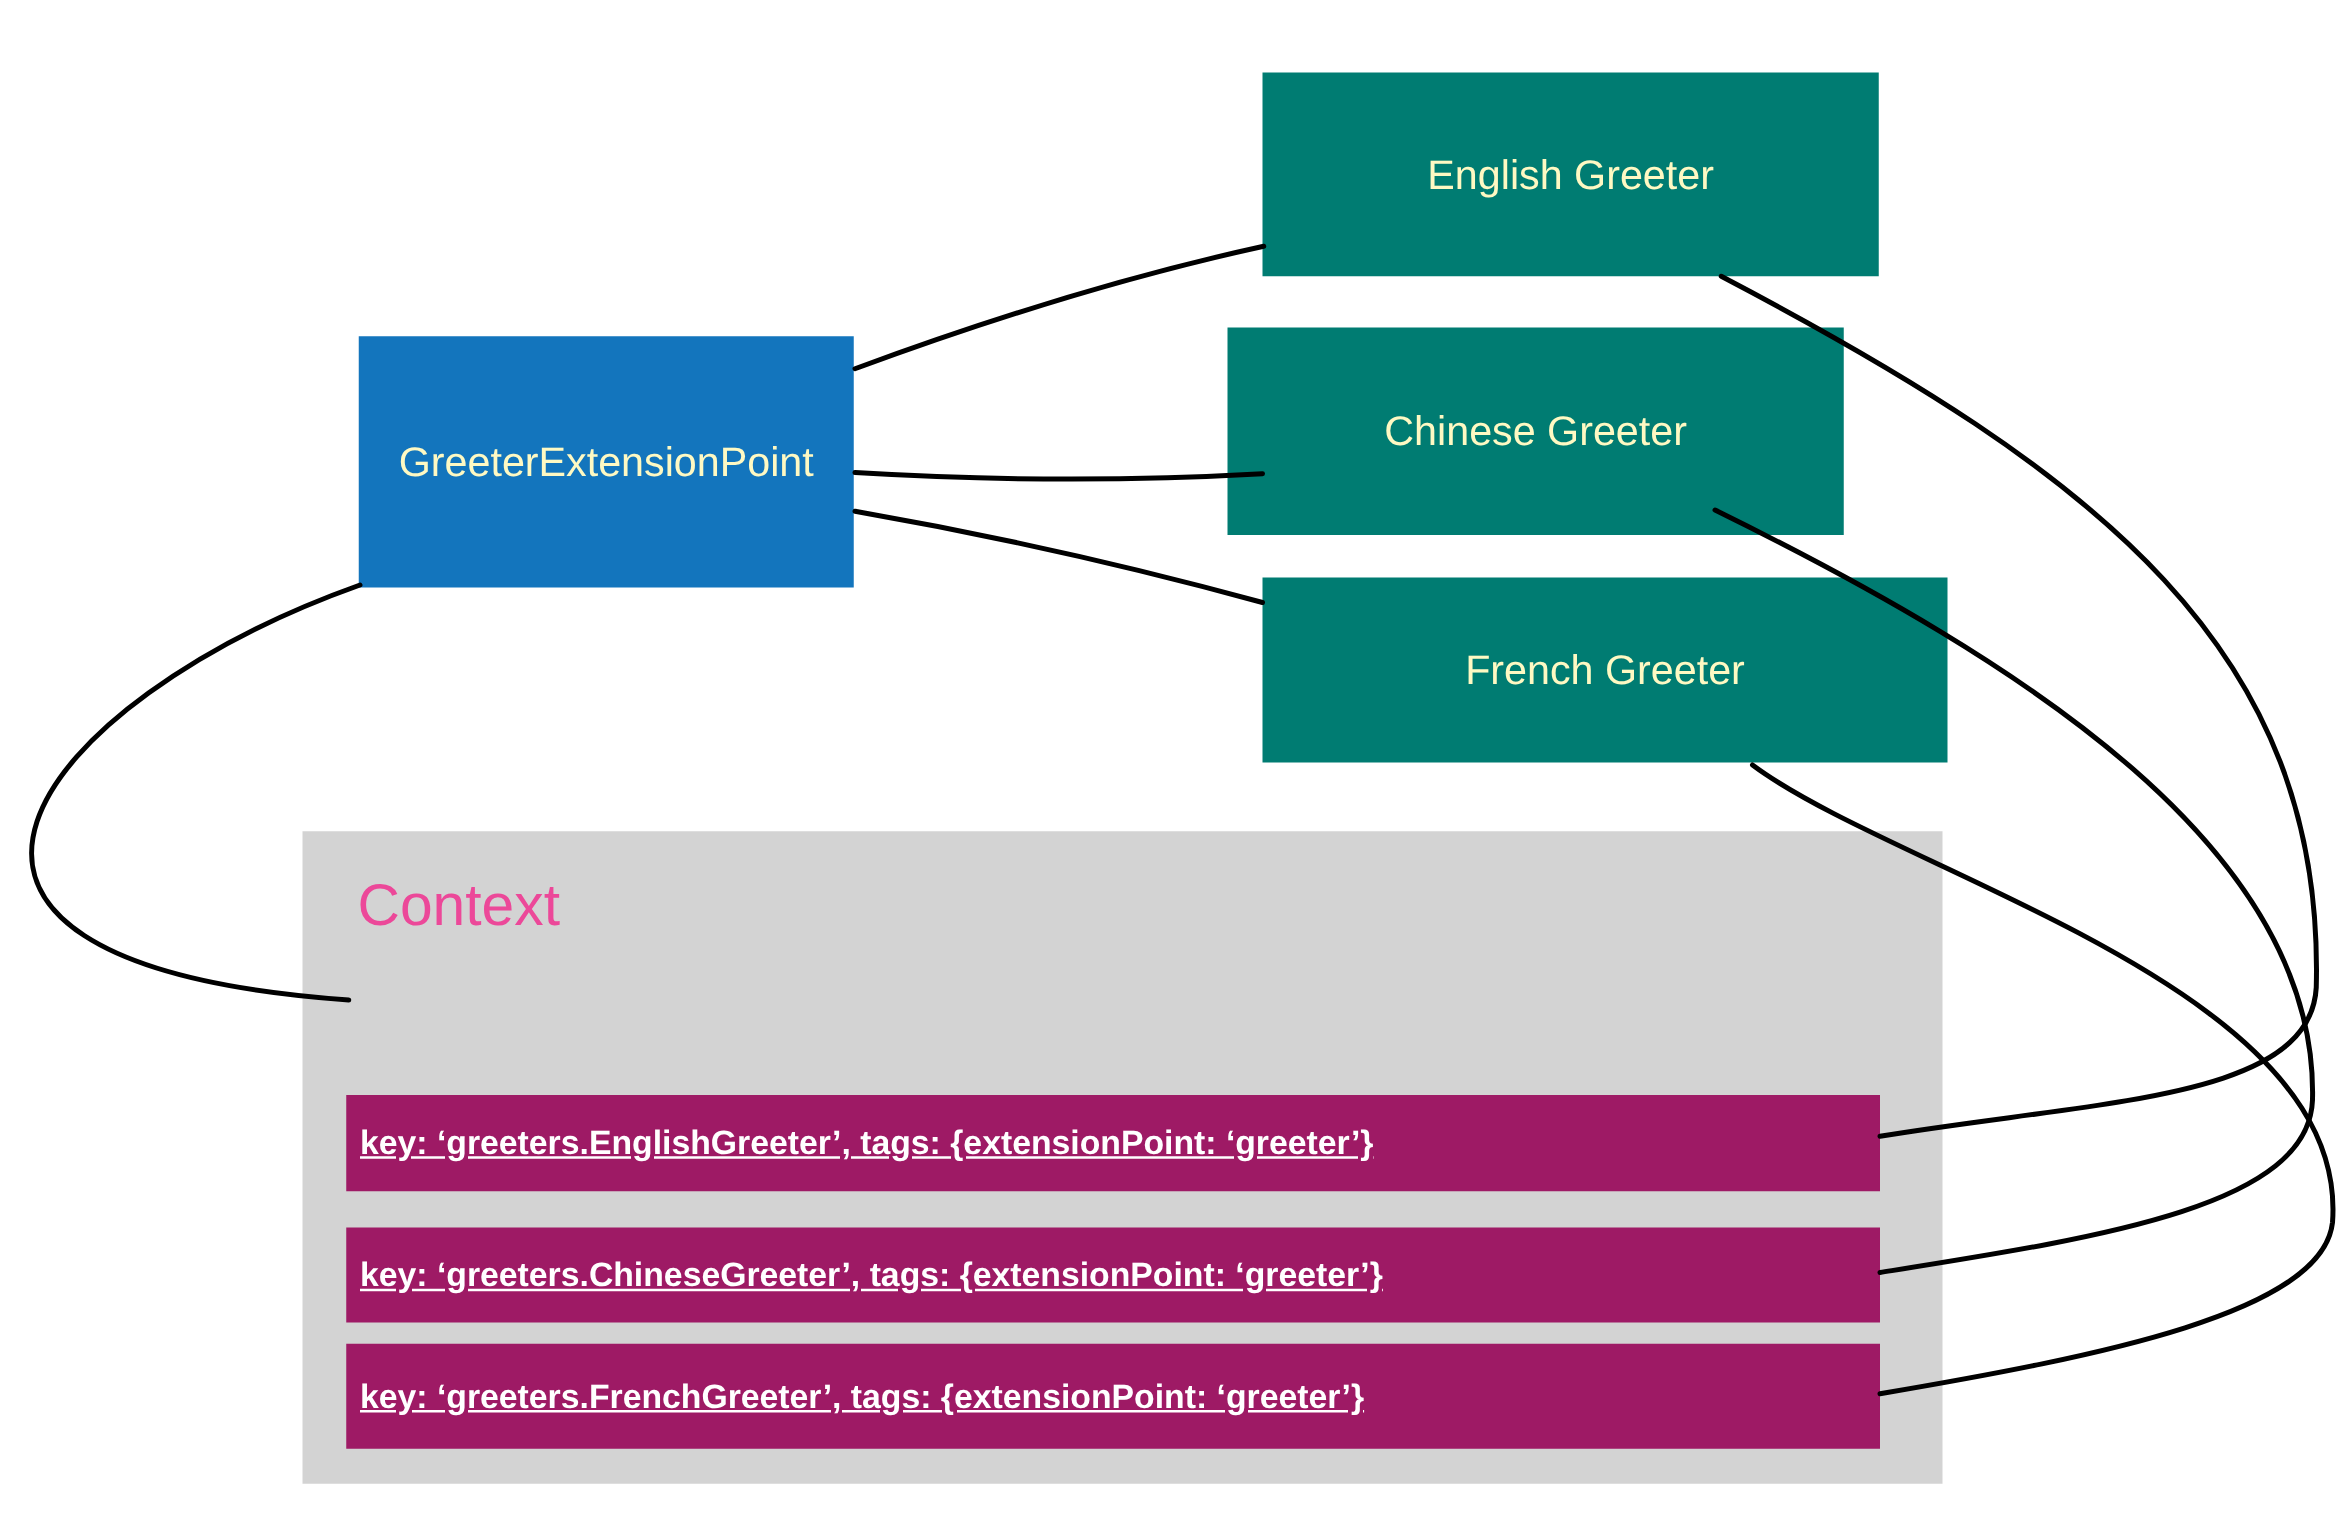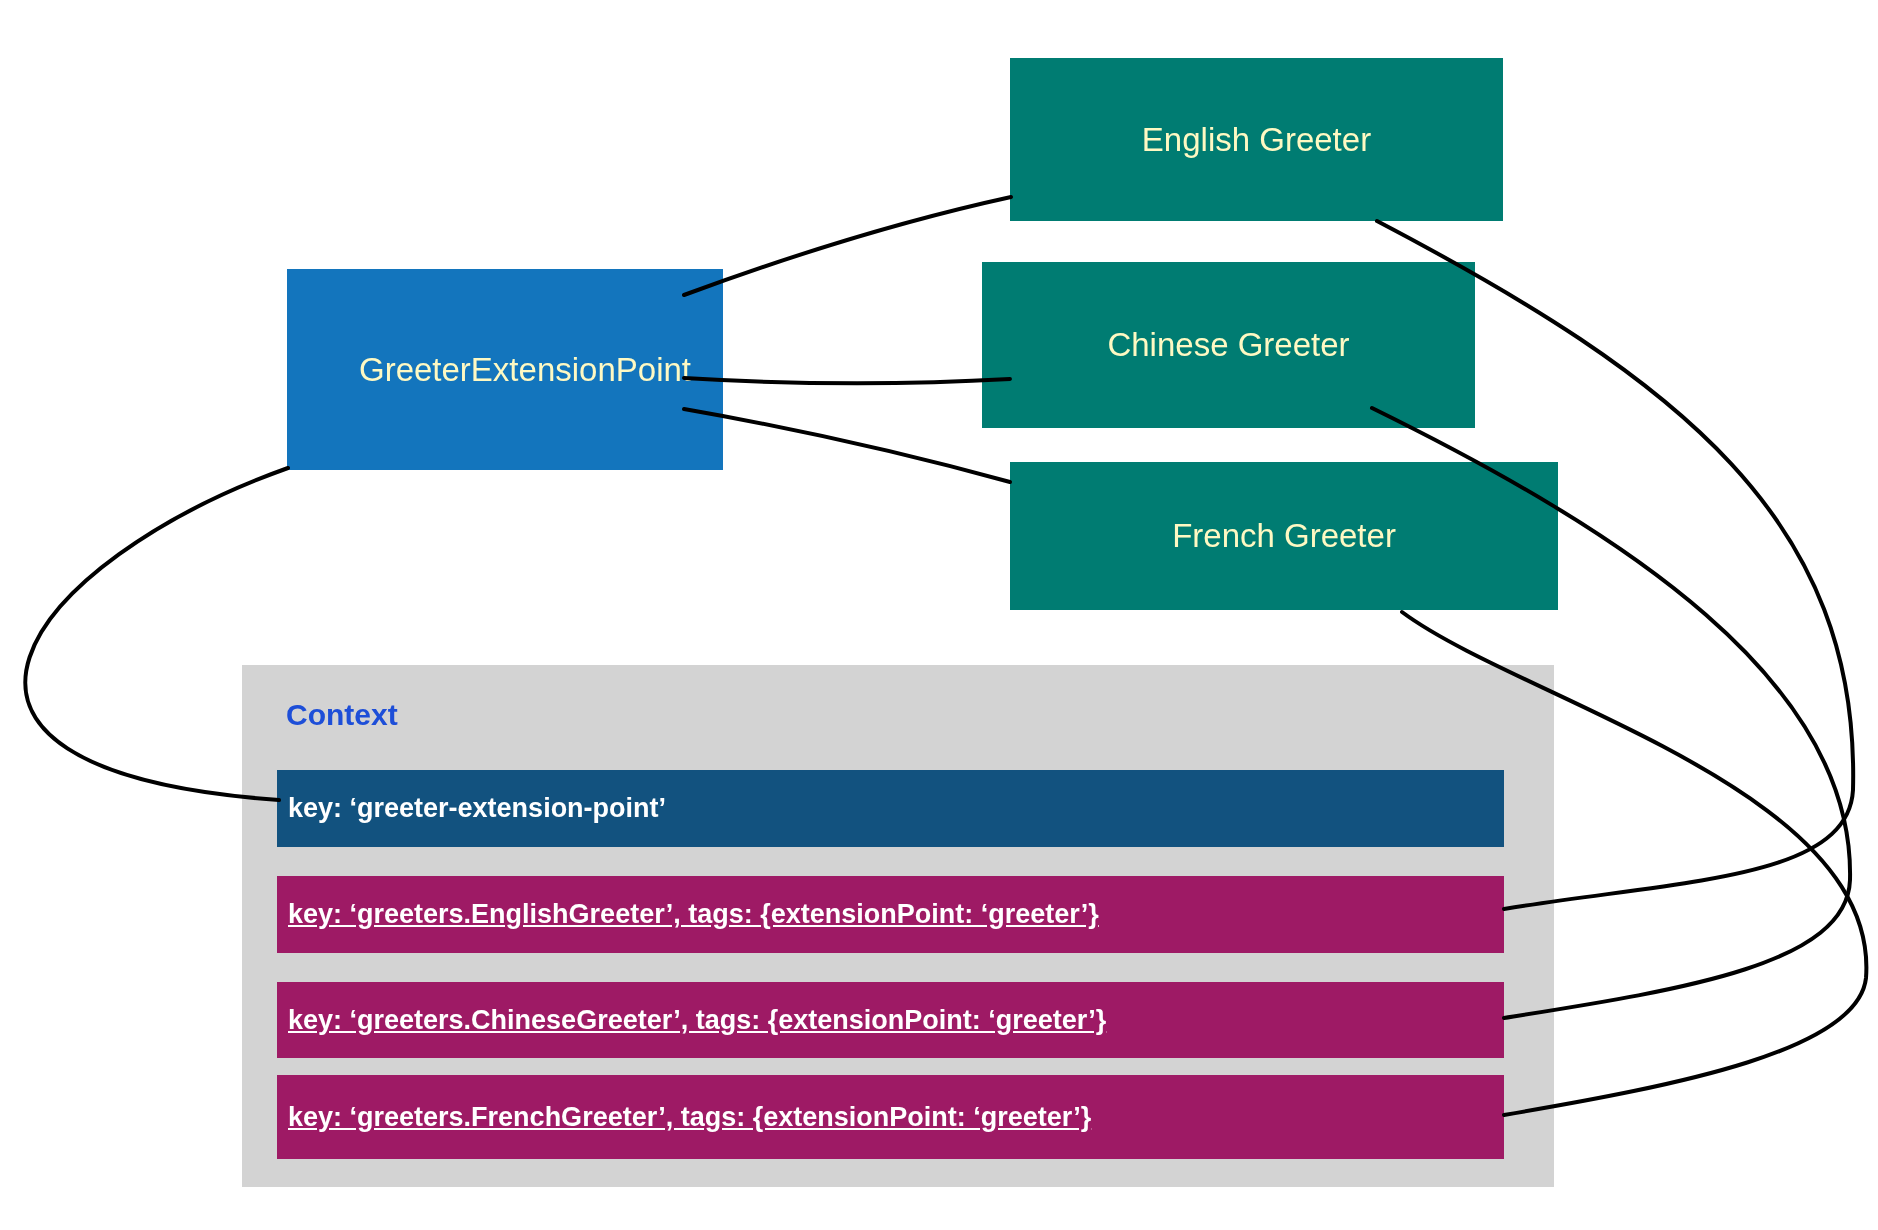--- a/index.html
+++ b/index.html
@@ -33,42 +33,42 @@
     position: absolute;
     display: flex;
     align-items: center;
     justify-content: center;
     color: #fef9c3;
     font-size: 33px;
     font-weight: 400;
     z-index: 2;
     text-align: center;
   }
-  .node-blue { background: #1375BD; padding-left: 40px; }
+  .node-blue { background: #1375BD; }
   .node-teal { background: #007C72; }
 
   .box-ext { left: 287px; top: 269px; width: 396px; height: 201px; }
   .box-en  { left: 1010px; top: 58px;  width: 493px; height: 163px; }
   .box-cn  { left: 982px; top: 262px; width: 493px; height: 166px; justify-content: center; }
   .box-fr  { left: 1010px; top: 462px; width: 548px; height: 148px; }
 
   .context-panel {
     position: absolute;
     left: 242px; top: 665px;
     width: 1312px; height: 522px;
     background: #D3D3D3;
     z-index: 1;
   }
   .context-title {
     position: absolute;
     left: 286px; top: 700px;
     margin: 0;
-    font-size: 30px;
-    font-weight: 700;
-    color: #1d4ed8;
+    font-size: 47px;
+    font-weight: 400;
+    color: #ec4899;
     line-height: 1;
     z-index: 2;
   }
   .reg-bar {
     position: absolute;
     left: 277px;
     width: 1227px;
     display: flex;
     align-items: center;
     color: #ffffff;
@@ -113,23 +113,20 @@
   </div>
 
   <div class="node node-teal box-fr">
     <span>French Greeter</span>
   </div>
 
   <div class="context-panel"></div>
 
   <h2 class="context-title">Context</h2>
 
-  <div class="reg-bar reg-navy reg-0">
-    <span>key: ‘greeter-extension-point’</span>
-  </div>
 
   <div class="reg-bar reg-magenta reg-1">
     <span>key: ‘greeters.EnglishGreeter’, tags: {extensionPoint: ‘greeter’}</span>
   </div>
 
   <div class="reg-bar reg-magenta reg-2">
     <span>key: ‘greeters.ChineseGreeter’, tags: {extensionPoint: ‘greeter’}</span>
   </div>
 
   <div class="reg-bar reg-magenta reg-3">

